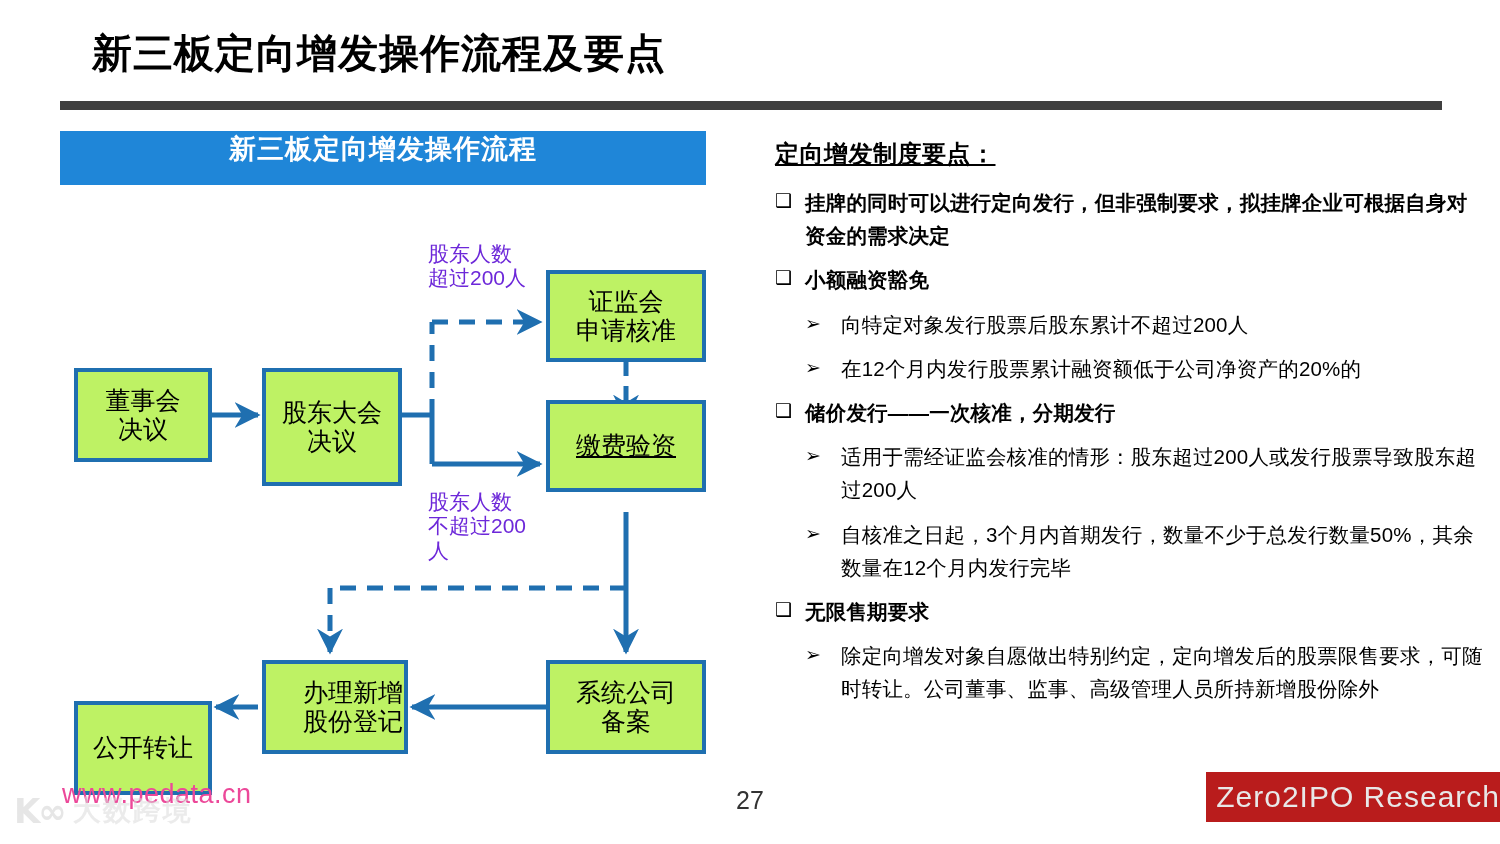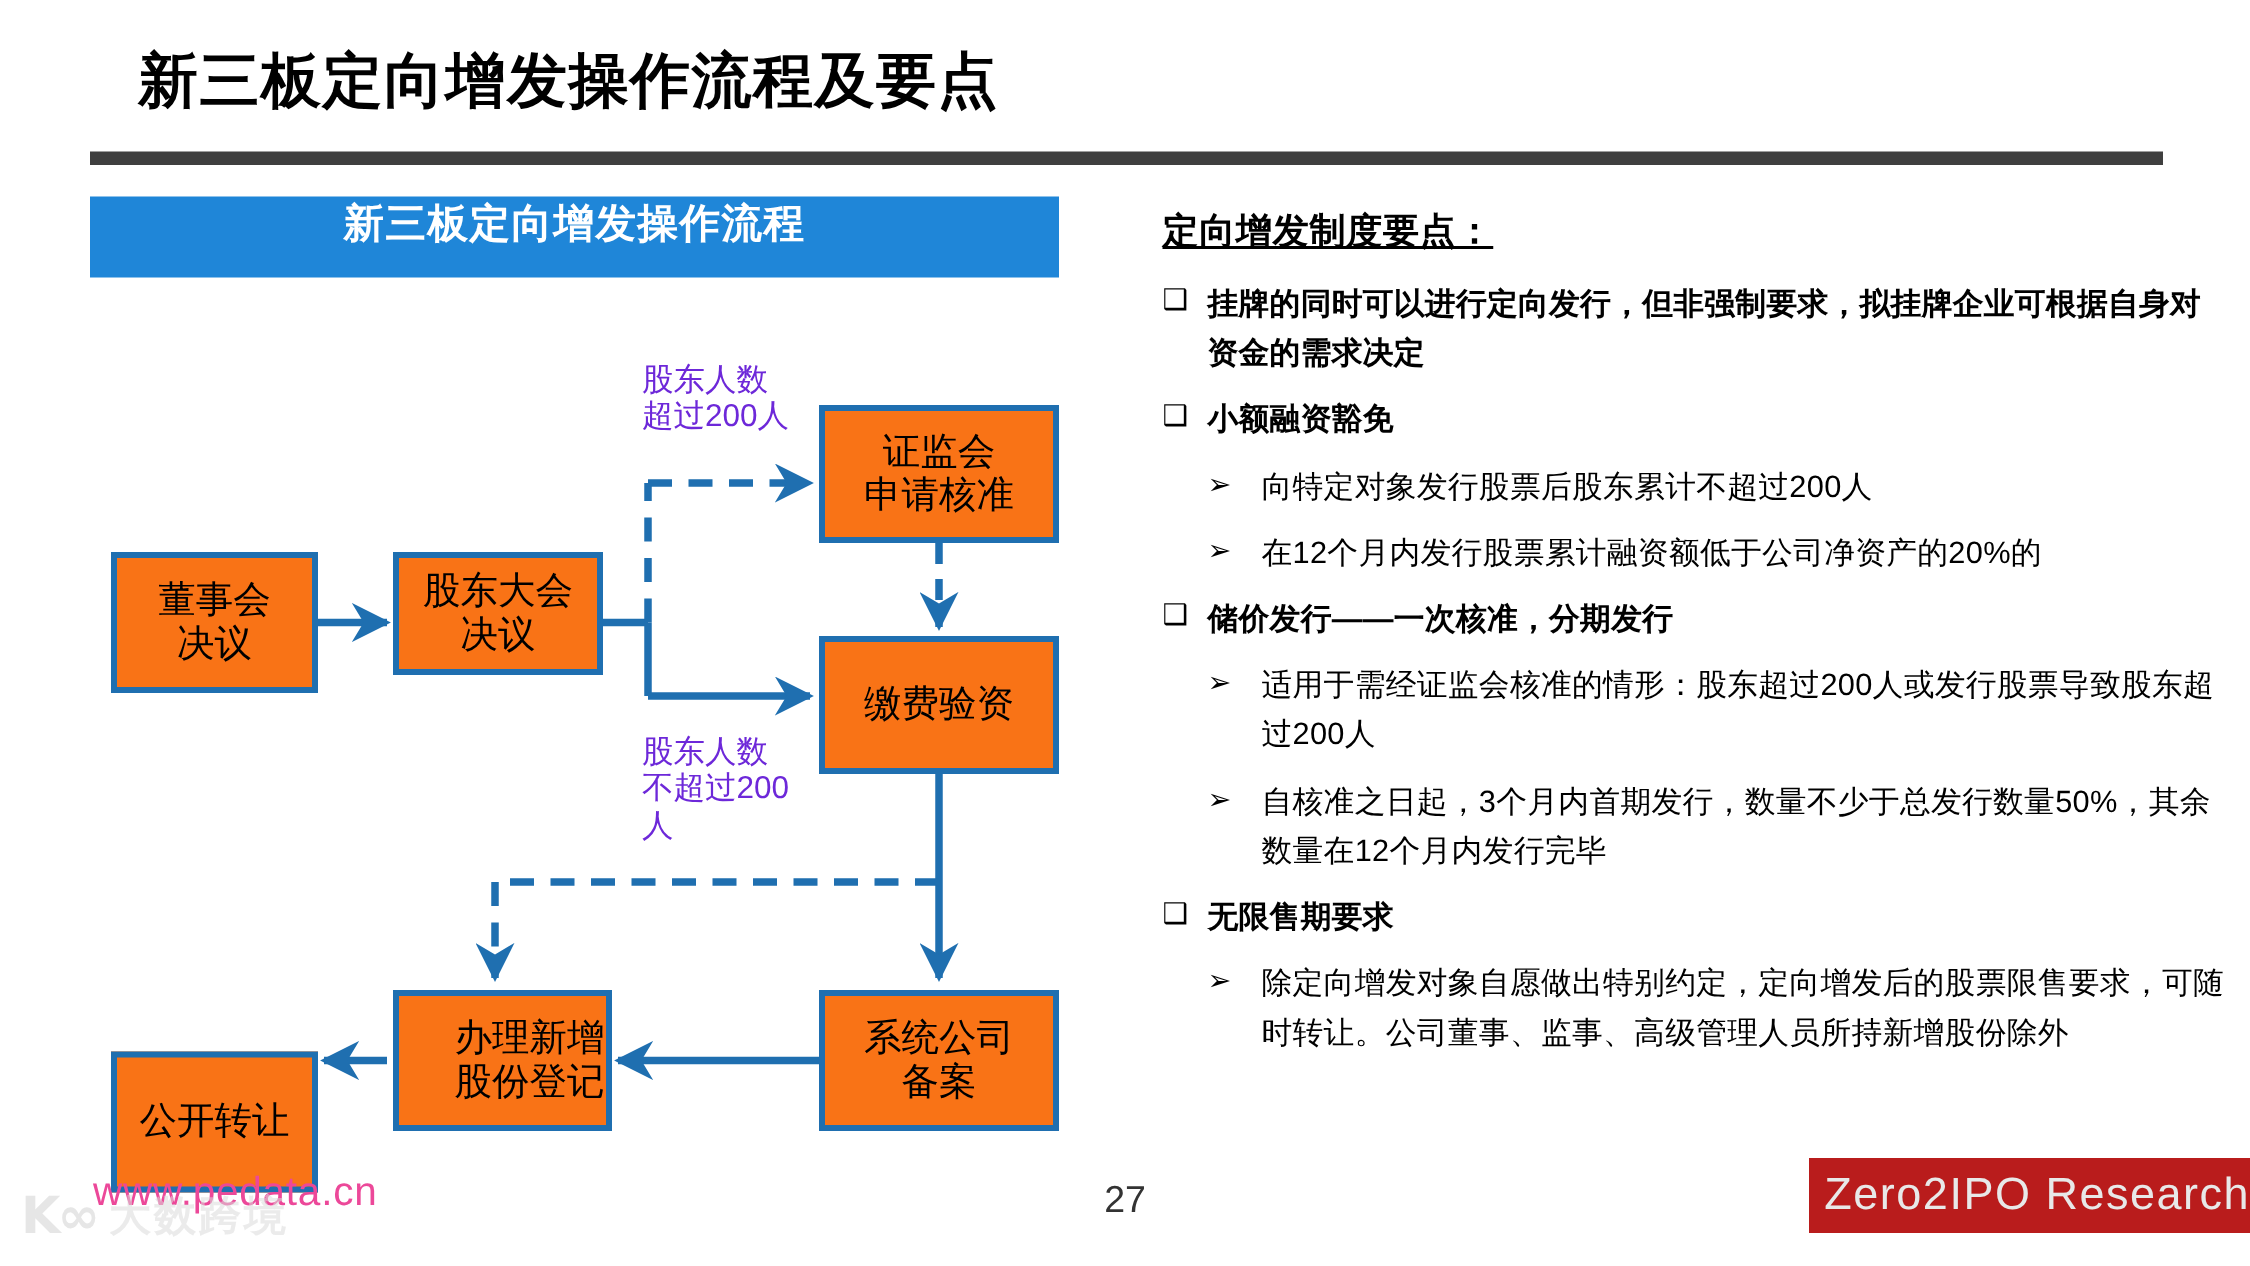--- a/index.html
+++ b/index.html
@@ -25,21 +25,21 @@
     display:flex;align-items:flex-start;justify-content:center;
   }
   #flow-banner span{
     color:#fff;font-size:27px;font-weight:bold;letter-spacing:1px;
   }
   
   #flowchart{position:absolute;left:0;top:0;width:760px;height:800px;}
   #flow-svg{position:absolute;left:0;top:0;width:760px;height:800px;}
   .flow-box{
     position:absolute;box-sizing:border-box;
-    border:4px solid #1f6fb0;background:#f97316;
+    border:4px solid #1f6fb0;background:#bef264;
     display:flex;flex-direction:column;align-items:center;justify-content:center;
     font-size:25px;line-height:1.18;color:#000;text-align:center;
     white-space:pre-line;
   }
   .flow-label{
     position:absolute;font-size:21px;line-height:1.16;color:#6d28d9;
     white-space:pre-line;text-align:left;
   }
   
   #points{
@@ -138,27 +138,27 @@
       <line x1="258" y1="707" x2="216" y2="707" marker-end="url(#ah)"></line>
 
       <line x1="626" y1="588" x2="330" y2="588" stroke-dasharray="16,11"></line>
       <line x1="330" y1="588" x2="330" y2="652" stroke-dasharray="16,11" marker-end="url(#ah)"></line>
     </g>
   </svg>
 
   <div class="flow-box" style="left:74px;top:368px;width:138px;height:94px;">董事会
 决议</div>
 
-  <div class="flow-box" style="left:262px;top:368px;width:140px;height:82px;">股东大会
+  <div class="flow-box" style="left:262px;top:368px;width:140px;height:118px;">股东大会
 决议</div>
 
   <div class="flow-box" style="left:546px;top:270px;width:160px;height:92px;">证监会
 申请核准</div>
 
-  <div class="flow-box" style="left:546px;top:424px;width:160px;height:92px;">缴费验资</div>
+  <div class="flow-box" style="left:546px;top:400px;width:160px;height:92px;text-decoration:underline;">缴费验资</div>
 
   <div class="flow-box" style="left:546px;top:660px;width:160px;height:94px;">系统公司
 备案</div>
 
   <div class="flow-box" style="left:262px;top:660px;width:146px;height:94px;padding-left:36px;">办理新增
 股份登记</div>
 
   <div class="flow-box" style="left:74px;top:660px;width:138px;height:94px;margin-top:41px;">公开转让</div>
 
   <div class="flow-label" style="left:428px;top:242px;">股东人数

